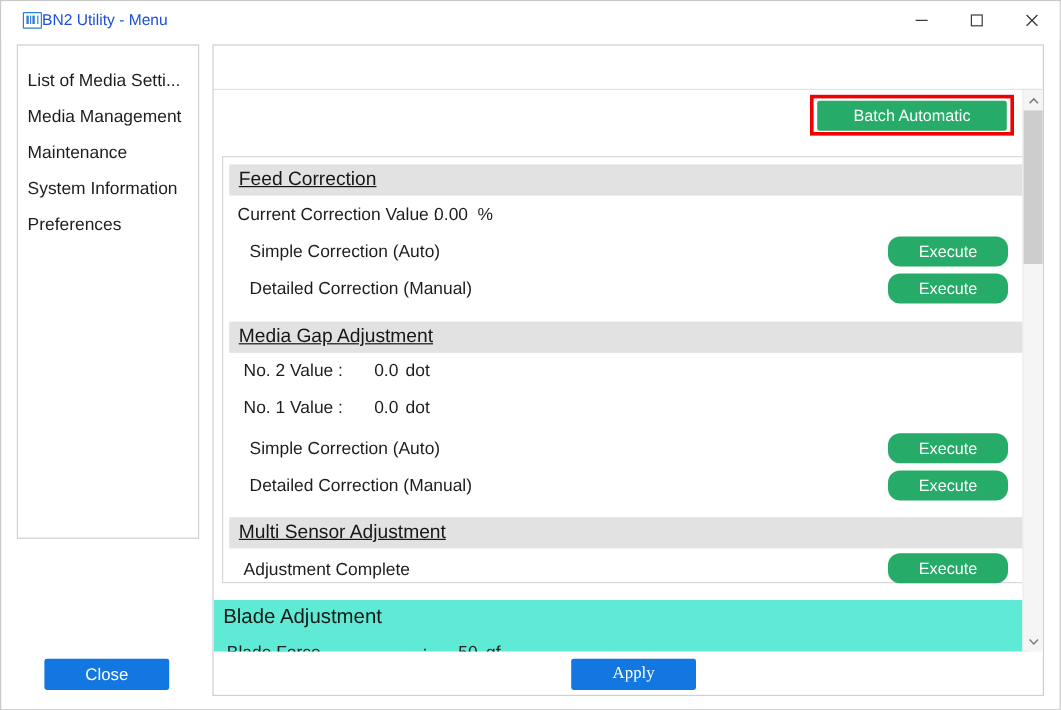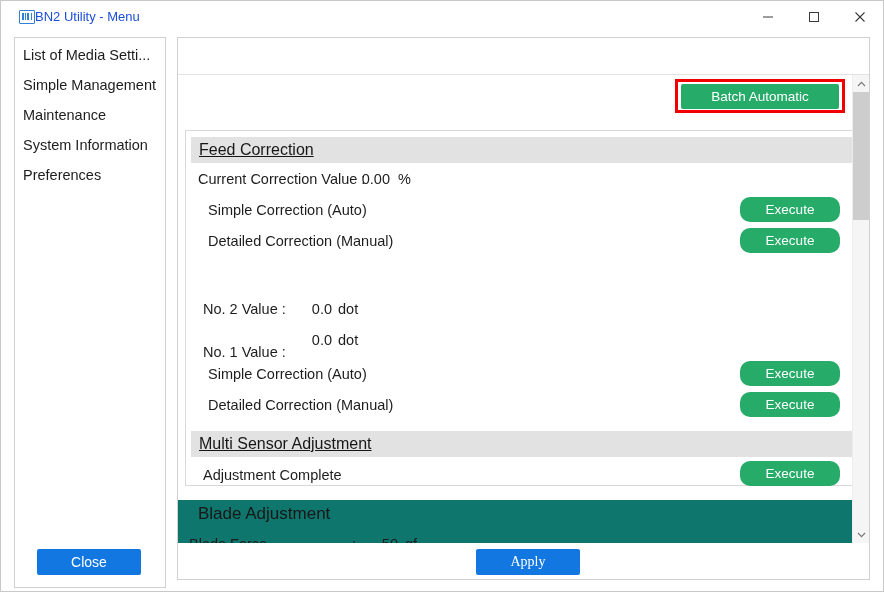--- a/index.html
+++ b/index.html
@@ -75,25 +75,25 @@
     justify-content: center;
     flex: 0 0 auto;
   }
   .wbtn svg { display: block; }
 
   
   .sidebar {
     position: absolute;
     left: 13px; top: 36px;
     width: 152px;
-    height: 551px;
+    height: 412px;
     box-sizing: border-box;
     border: 1px solid #d0d0d0;
     background: #ffffff;
-    padding-top: 2px;
+    padding-top: 15px;
   }
   .side-item {
     height: 30px;
     line-height: 30px;
     padding-left: 8px;
     font-size: 14.5px;
     color: #1d1d1d;
     white-space: nowrap;
     overflow: hidden;
   }
@@ -229,25 +229,25 @@
     line-height: 25px;
     text-align: center;
   }
 
   
   .blade-header {
     position: absolute;
     left: 0px; top: 425px;
     width: 679px;
     height: 44px;
-    background: #0f766e;
+    background: #5eead4;
     font-size: 17px;
     color: #171717;
     line-height: 28px;
-    padding-left: 20px;
+    padding-left: 8px;
     box-sizing: border-box;
     white-space: nowrap;
   }
 
   
   .vscroll {
     position: absolute;
     right: 0px; top: 37px;
     width: 17px;
     height: 468px;
@@ -335,21 +335,21 @@
     <div class="wbtn">
       <svg width="12" height="12" viewBox="0 0 12 12">
           <line x1="1.5" y1="1.5" x2="10.5" y2="10.5" stroke="#3a3a3a" stroke-width="1.1"></line>
           <line x1="10.5" y1="1.5" x2="1.5" y2="10.5" stroke="#3a3a3a" stroke-width="1.1"></line>
         </svg>
     </div>
   </div>
 
   <div class="sidebar">
     <div class="side-item">List of Media Setti...</div>
-    <div class="side-item">Simple Management</div>
+    <div class="side-item">Media Management</div>
     <div class="side-item">Maintenance</div>
     <div class="side-item">System Information</div>
     <div class="side-item">Preferences</div>
   </div>
 
   <div class="panel">
     <div class="panel-divider"></div>
 
     <div class="scrollarea">
 
@@ -365,26 +365,27 @@
         <div class="row-label" style="left:12px; top:40px;">Current Correction Value :</div>
         <div class="row-value" style="left:160px; top:40px; width:44px;">0.00</div>
         <div class="row-unit" style="left:212px; top:40px;">%</div>
 
         <div class="row-label" style="left:22px; top:71px;">Simple Correction (Auto)</div>
         <button class="btn-exec" style="left:554px; top:66px;">Execute</button>
 
         <div class="row-label" style="left:22px; top:102px;">Detailed Correction (Manual)</div>
         <button class="btn-exec" style="left:554px; top:97px;">Execute</button>
 
+        <div class="sec-header" style="left:5px; top:137px; width:663px;">Media Gap Adjustment</div>
 
         <div class="row-label" style="left:17px; top:170px;">No. 2 Value :</div>
         <div class="row-value" style="left:110px; top:170px; width:36px;">0.0</div>
         <div class="row-unit" style="left:152px; top:170px;">dot</div>
 
-        <div class="row-label" style="left:17px; top:201px;margin-top:12px;">No. 1 Value :</div>
+        <div class="row-label" style="left:17px; top:201px;">No. 1 Value :</div>
         <div class="row-value" style="left:110px; top:201px; width:36px;">0.0</div>
         <div class="row-unit" style="left:152px; top:201px;">dot</div>
 
         <div class="row-label" style="left:22px; top:235px;">Simple Correction (Auto)</div>
         <button class="btn-exec" style="left:554px; top:230px;">Execute</button>
 
         <div class="row-label" style="left:22px; top:266px;">Detailed Correction (Manual)</div>
         <button class="btn-exec" style="left:554px; top:261px;">Execute</button>
 
         <div class="sec-header" style="left:5px; top:300px; width:663px;">Multi Sensor Adjustment</div>

